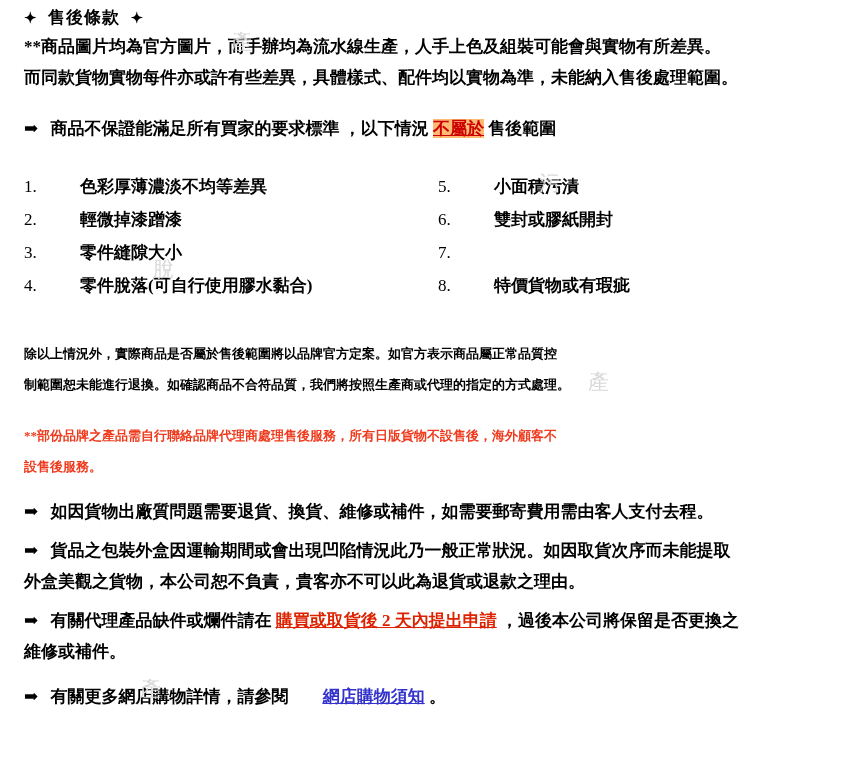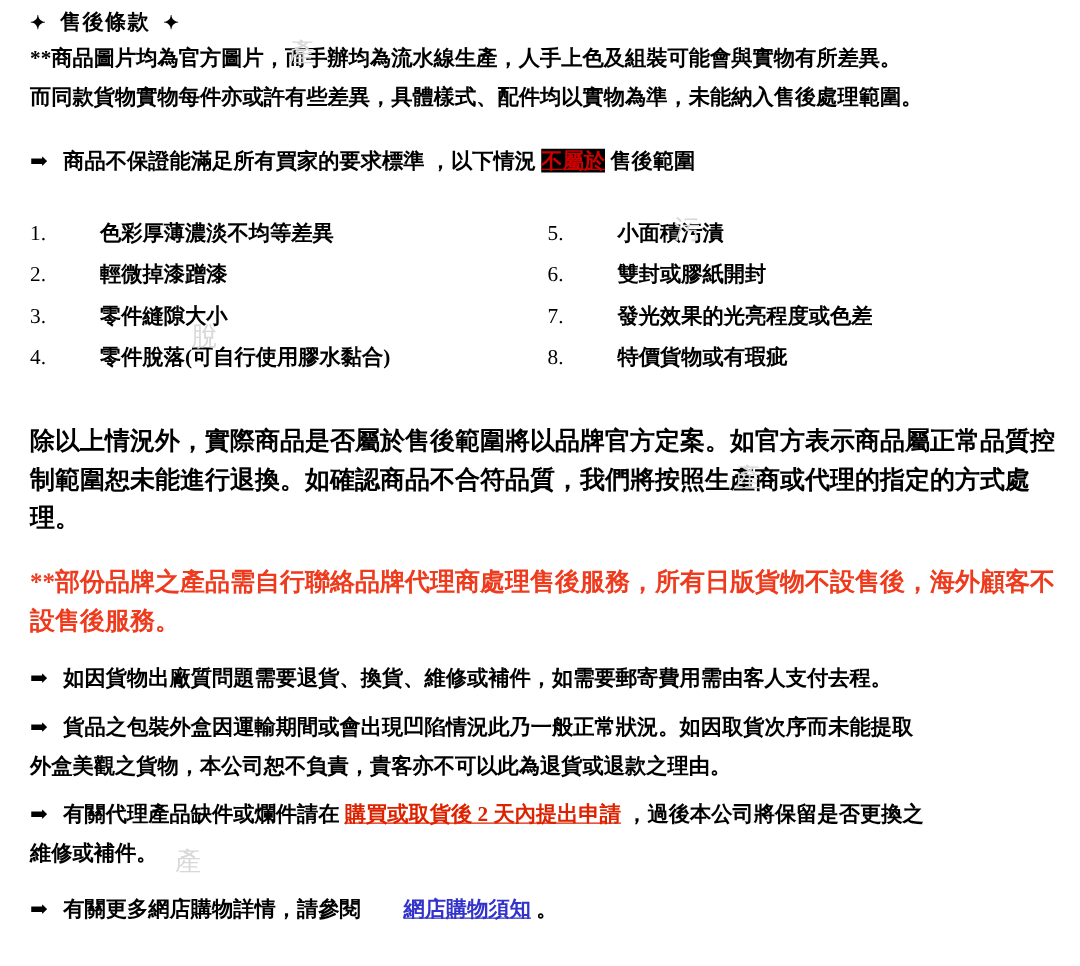--- a/index.html
+++ b/index.html
@@ -47,21 +47,21 @@
     font-size: 17px;
     line-height: 31px;
     padding: 0 18px 0 24px;
     font-weight: bold;
   }
   .arrow {
     font-weight: bold;
     margin-right: 8px;
   }
   .hl {
-    background: #000000;
+    background: #fdba74;
     color: #cc0000;
     text-decoration: underline;
   }
   .red-bold {
     color: #ee3b1e;
     font-weight: bold;
   }
   .red-underline {
     color: #dd2200;
     font-weight: bold;
@@ -93,21 +93,21 @@
   }
   .list-num {
     width: 56px;
     font-weight: normal;
     font-family: "Liberation Serif", serif;
   }
   .list-txt {
     flex: 1;
   }
   .body-block {
-    font-size: 20px;
+    font-size: 13px;
     line-height: 31px;
     padding: 0 16px 0 24px;
     font-weight: bold;
   }
 </style>
 </head>
 <body>
 
 <div class="page">
 
@@ -157,21 +157,20 @@
       <div class="list-item">
         <span class="list-num">5.</span>
         <span class="list-txt">小面積污漬</span>
       </div>
       <div class="list-item">
         <span class="list-num">6.</span>
         <span class="list-txt">雙封或膠紙開封</span>
       </div>
       <div class="list-item">
         <span class="list-num">7.</span>
-        <span class="list-txt">發光效果的光亮程度或色差</span>
       </div>
       <div class="list-item">
         <span class="list-num">8.</span>
         <span class="list-txt">特價貨物或有瑕疵</span>
       </div>
     </div>
   </div>
 
   <div class="spacer-36"></div>
 

